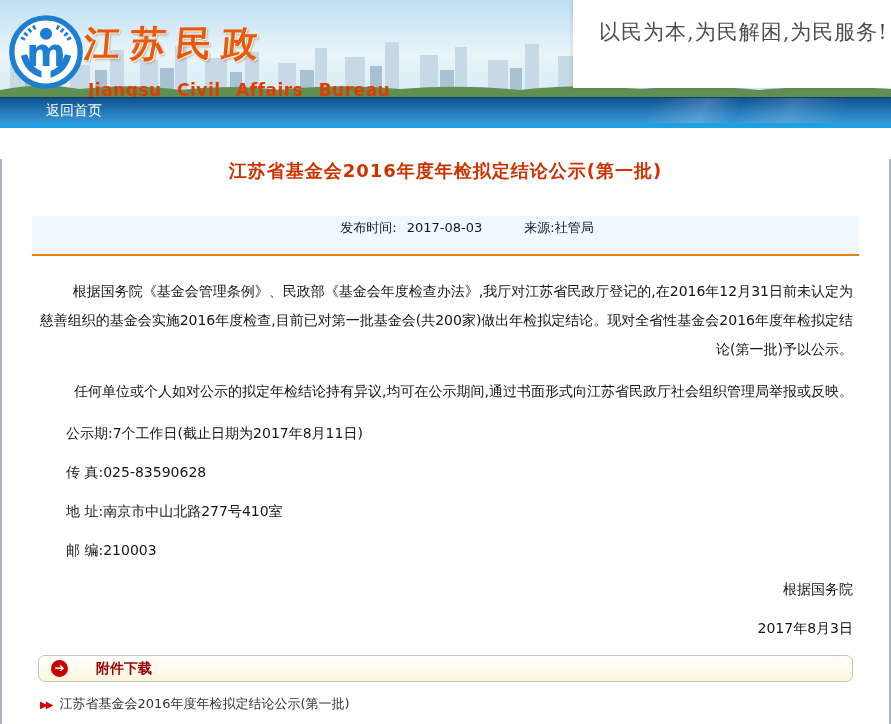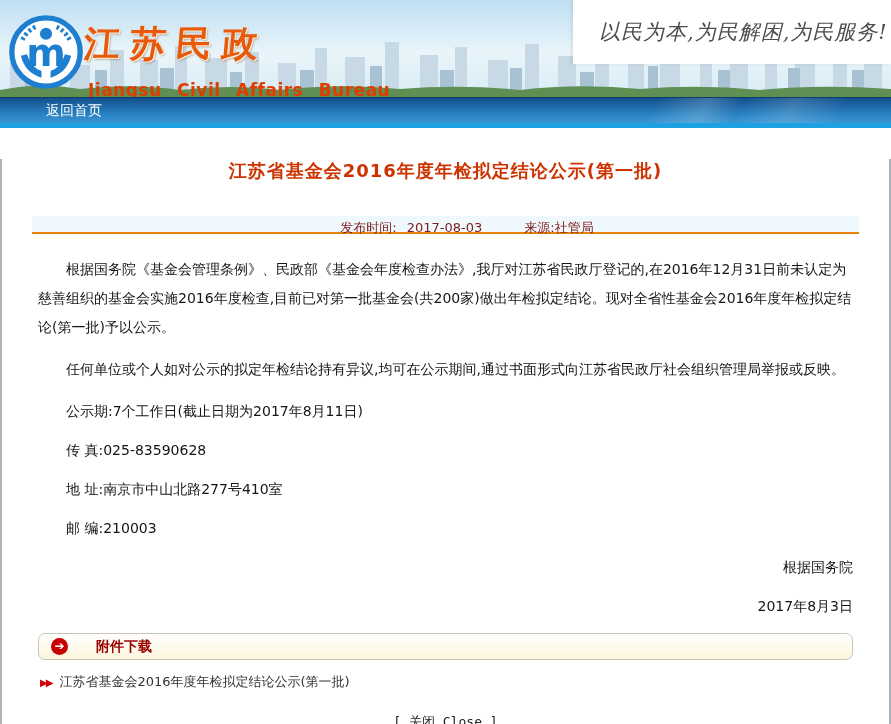--- a/index.html
+++ b/index.html
@@ -10,49 +10,49 @@
   .header { position:relative; width:891px; height:97px;
     background:linear-gradient(#bfdff2, #e9f5fa 55%, #d8ebf4); overflow:hidden; }
   .skyline { position:absolute; left:0; bottom:0; width:891px; height:97px; }
   .logo { position:absolute; left:8px; top:14px; width:76px; height:76px; }
   .brand-cn { position:absolute; left:84px; top:20px; font-size:36px; font-weight:bold;
     color:#e8590a; letter-spacing:10px; transform:skewX(-5deg);
     text-shadow:1px 1px 0 #fff3e0, 2px 2px 2px rgba(120,50,0,.35);
     font-family:"DejaVu Serif","Liberation Serif",serif; }
   .brand-en { position:absolute; left:88px; top:80px; font-size:17px; font-weight:bold;
     color:#e03c00; letter-spacing:.5px; word-spacing:9px; }
-  .slogan-panel { position:absolute; left:573px; top:0; width:318px; height:64px;
-    background:#fff; box-shadow:-2px 0 3px rgba(0,0,0,.08);font-style:italic; }
+  .slogan-panel { position:absolute; left:573px; top:0; width:318px; height:88px;
+    background:#fff; box-shadow:-2px 0 3px rgba(0,0,0,.08); }
   .slogan { display:block; padding:18px 0 0 26px; font-size:21px; color:#4d4d4d;
     font-family:"DejaVu Serif","Liberation Serif",serif; letter-spacing:1px; }
 
   
   .navbar { position:relative; width:891px; height:26px;
     background:linear-gradient(#12508d, #2b85c5 70%, #3b95d3);
     border-top:1px solid #0c3d6e;padding-left:36px; }
   .navbar::after { content:""; position:absolute; right:0; top:0; width:340px; height:100%;
     background:linear-gradient(115deg, transparent 30%, rgba(255,255,255,.18) 45%,
       transparent 55%, rgba(255,255,255,.15) 70%, transparent 85%); }
   .nav-home { position:relative; z-index:2; display:inline-block; padding:0 0 0 10px;
     line-height:25px; font-size:14px; color:#fff; cursor:pointer; text-decoration:none; }
   .nav-strip { width:891px; height:5px; background:#1ca2e2; }
 
   
   .content { width:891px; height:596px; background:#fff;
     border-left:2px solid #a9b4bc; border-right:2px solid #a9b4bc;
     border-bottom:3px solid #9a9a9a; position:relative; }
   .article-title { margin-top:31px; text-align:center; font-size:18px; font-weight:bold;
     color:#cc3300; letter-spacing:1px; }
-  .pub-bar { margin:33px 30px 0; height:18px; background:#eff8fd;
-    border-bottom:2px solid #e8820a; text-align:center; font-size:13px; color:#7f1d1d;
+  .pub-bar { margin:33px 30px 0; height:40px; background:#eff8fd;
+    border-bottom:2px solid #e8820a; text-align:center; font-size:13px; color:#0f172a;
     line-height:24px;padding-left:43px; }
   .pub-bar .gap { display:inline-block; width:42px; }
   .pub-bar .sp  { display:inline-block; width:10px; }
   .body-text { padding:8px 36px 0; font-size:14px; color:#151515; }
-  .body-text p { text-indent:2em; line-height:29px; margin-top:13px; }
+  .body-text p { text-indent:2em; line-height:29px; margin-top:13px;text-align:right; }
   .info-line { text-indent:2em; line-height:24px; margin-top:15px; }
   .sign-block { padding:0 36px; text-align:right; font-size:14px; color:#151515; }
   .sign-line { line-height:24px; margin-top:15px; }
 
   
   .attach-box { margin:15px 36px 0; height:27px; display:flex; align-items:center;
     border:1px solid #c6c6b8; border-radius:7px;
     background:linear-gradient(#fffffe, #fcf6dd); padding-left:12px; }
   .dl-icon { width:17px; height:17px; border-radius:50%; background:#c80000;
     color:#fff; font-size:12px; line-height:17px; text-align:center; font-weight:bold; }

